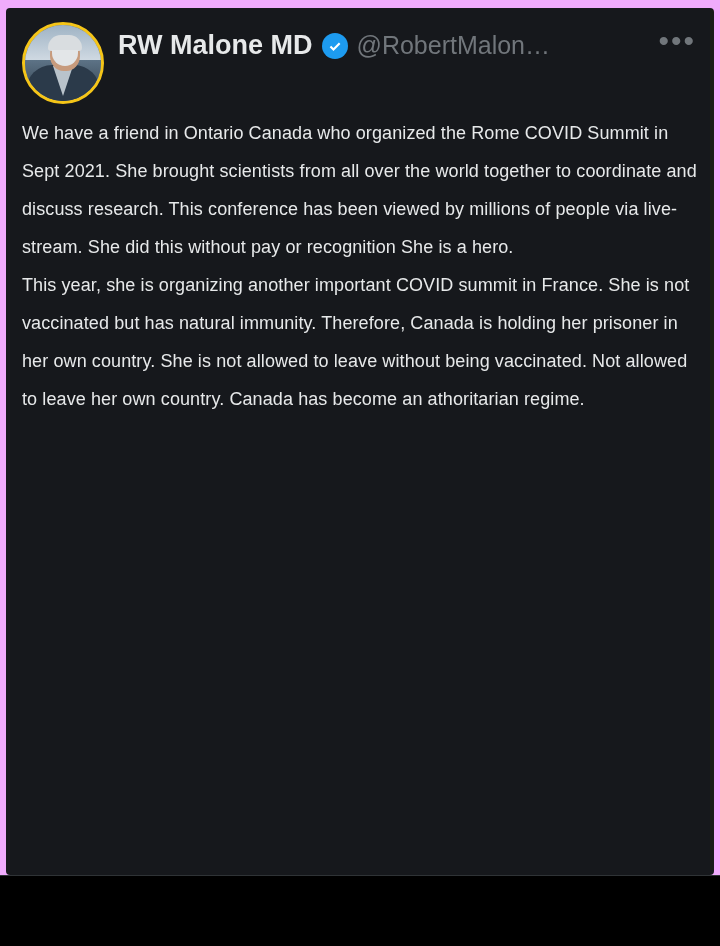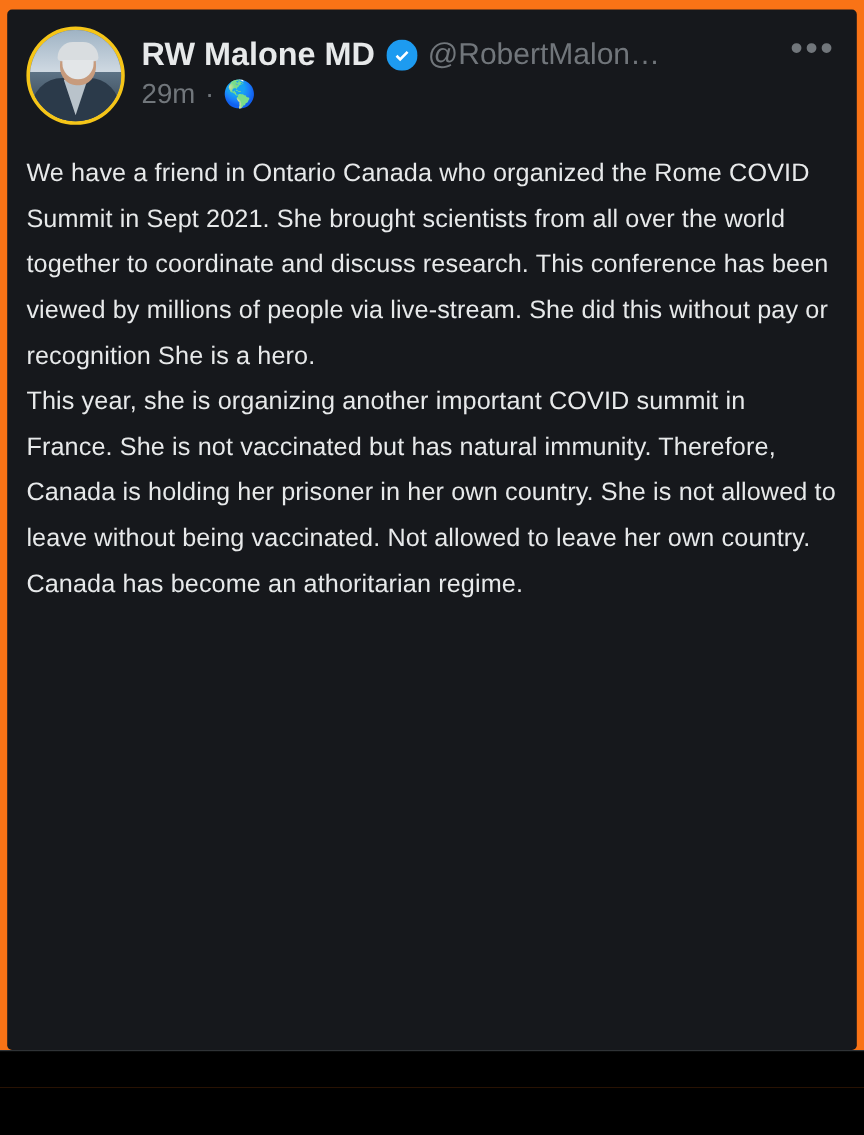--- a/index.html
+++ b/index.html
@@ -10,21 +10,21 @@
   body {
     width: 720px;
     height: 946px;
     font-family: "Liberation Sans", sans-serif;
     color: #e7e9ea;
     overflow: hidden;
   }
   .screen {
     width: 720px;
     height: 906px;
-    background: #f97316;
+    background: #f0abfc;
     display: flex;
     flex-direction: column;
     position: relative;
   }
   .tweet-card {
     background: #16181c;
     margin: 8px 6px 0 6px;
     border-radius: 4px;
     padding: 14px 16px 10px 16px;
     flex: 1 1 auto;
@@ -168,22 +168,22 @@
   }
   .dot-sep {
     font-size: 23px;
     color: #71767b;
   }
   .globe-icon {
     font-size: 22px;
     line-height: 1;
   }
   .tweet-body {
-    margin-top: 22px;
-    font-size: 21px;
+    margin-top: 10px;
+    font-size: 18px;
     line-height: 38px;
     color: #e7e9ea;
     letter-spacing: 0.1px;
   }
   .tweet-body p {
     margin: 0;
   }
   .bottom-bar {
     height: 30px;
     background: #000000;
@@ -213,25 +213,20 @@
 
       <div class="name-block">
         <div class="name-row">
           <span class="display-name">RW Malone MD</span>
           <svg class="verified" viewBox="0 0 24 24" aria-hidden="true">
             <circle cx="12" cy="12" r="12" fill="#1d9bf0"></circle>
             <path d="M10.6 16.6l-3.5-3.5 1.4-1.4 2.1 2.1 5-5 1.4 1.4z" fill="#ffffff"></path>
           </svg>
           <span class="handle">@RobertMalon…</span>
         </div>
-        <div class="meta-row">
-          <span class="timestamp">29m</span>
-          <span class="dot-sep">·</span>
-          <span class="globe-icon">🌎</span>
-        </div>
       </div>
 
       <div class="more-btn">•••</div>
     </div>
 
     <div class="tweet-body">
       <p>We have a friend in Ontario Canada who organized the Rome COVID Summit in Sept 2021. She brought scientists from all over the world together to coordinate and discuss research. This conference has been viewed by millions of people via live-stream. She did this without pay or recognition She is a hero.</p>
       <p>This year, she is organizing another important COVID summit in France. She is not vaccinated but has natural immunity. Therefore, Canada is holding her prisoner in her own country. She is not allowed to leave without being vaccinated. Not allowed to leave her own country. Canada has become an athoritarian regime.</p>
     </div>
 

